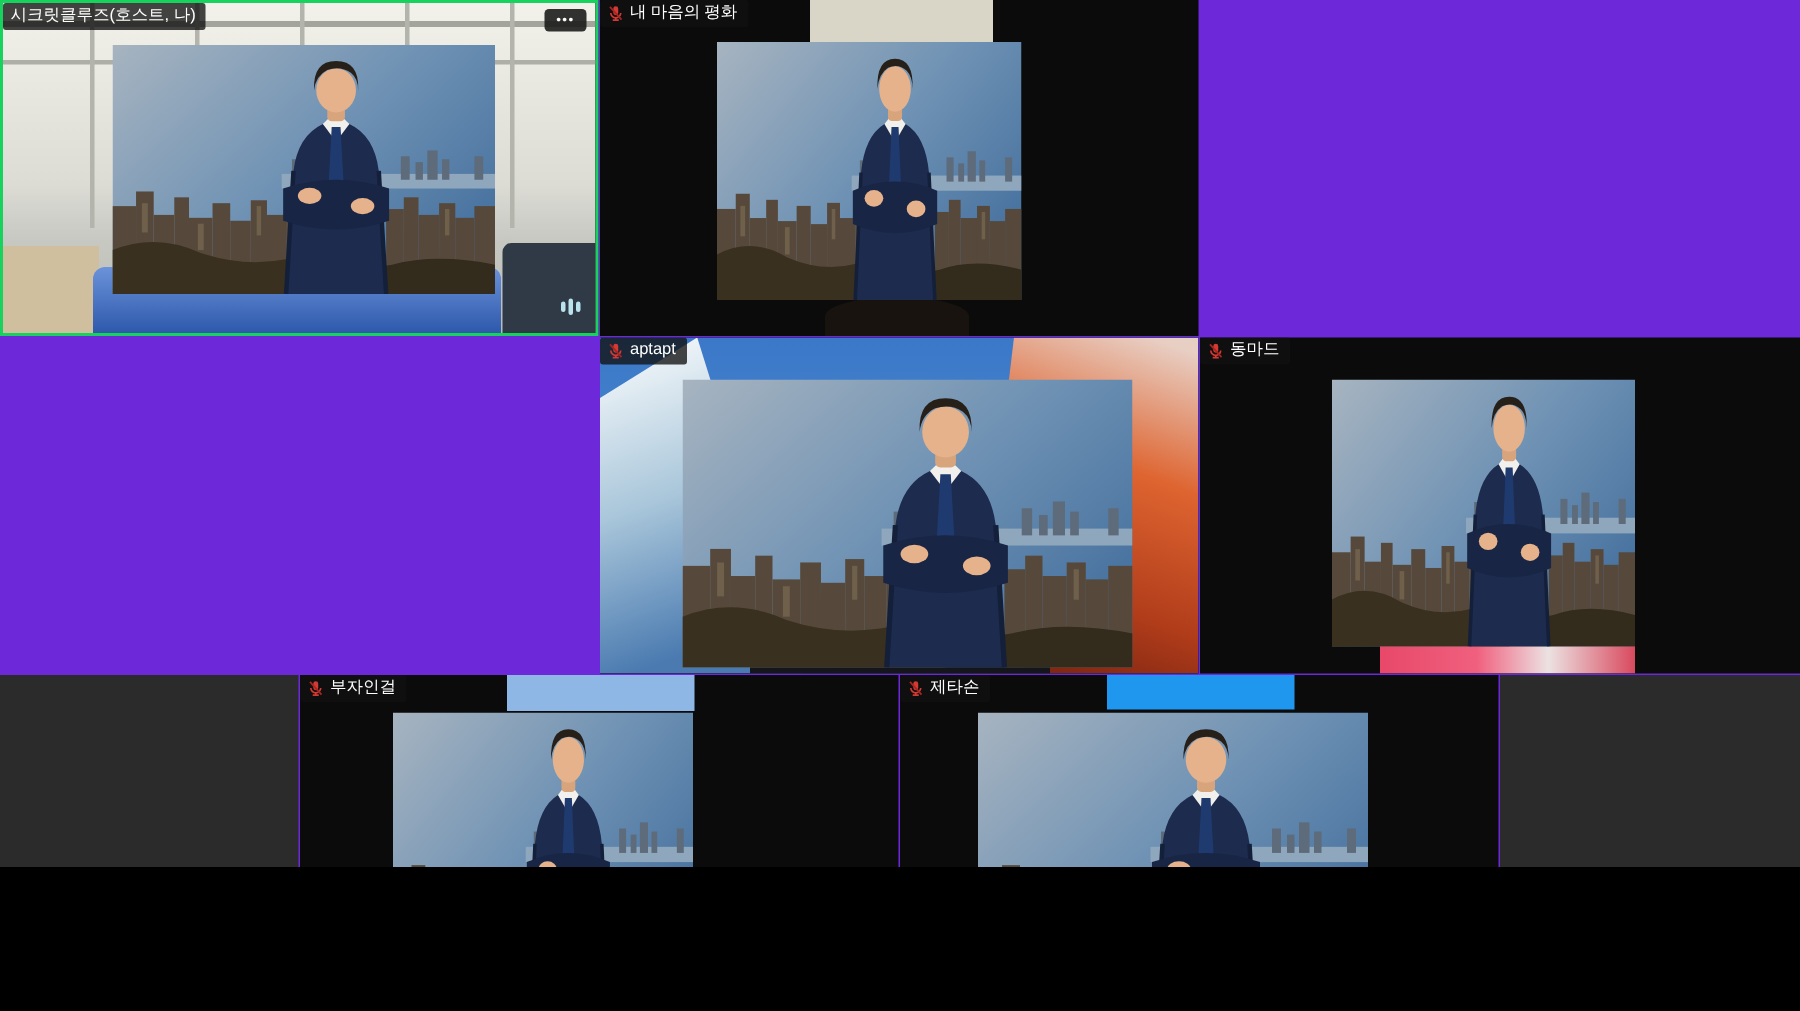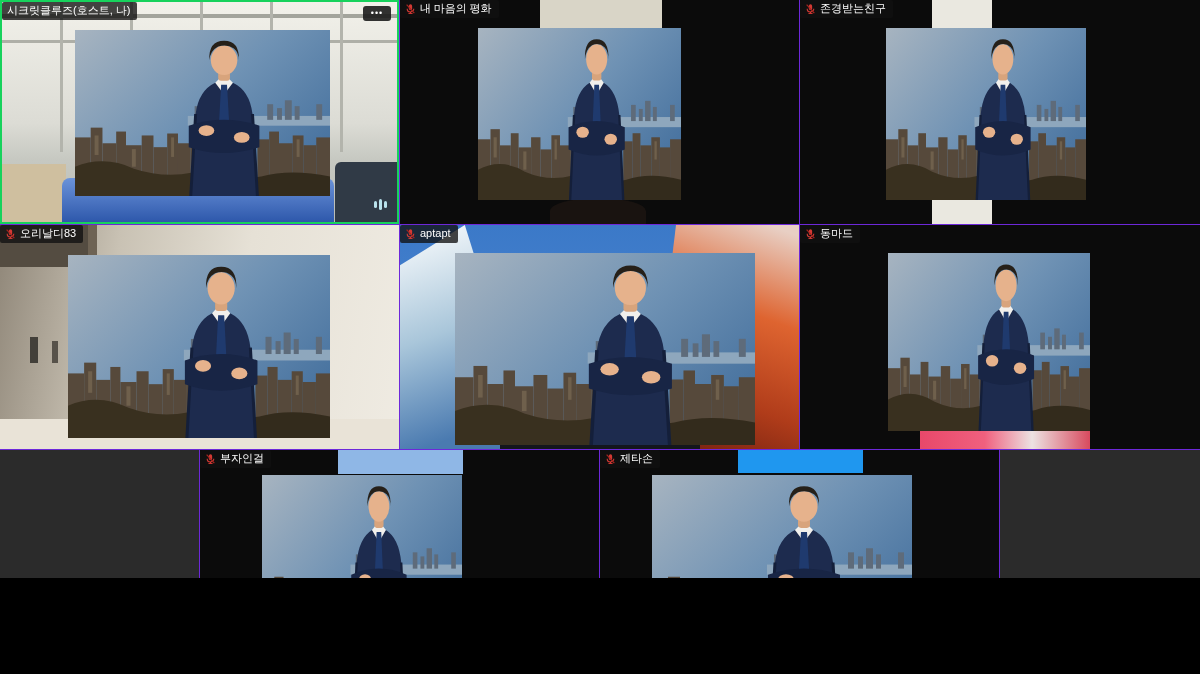--- a/index.html
+++ b/index.html
@@ -197,53 +197,21 @@
         <use href="#man-photo"></use>
       </svg>
     <div class="name-tag">
       <svg class="mic" viewBox="0 0 12 12">
           <use href="#mic-muted"></use>
         </svg>
       <span>내 마음의 평화</span>
     </div>
   </div>
 
-  <div class="tile" id="t3">
-    <div class="vbg">
-      <div class="strip"></div>
-    </div>
-    <svg class="photo" viewBox="0 0 260 170" preserveAspectRatio="none">
-        <use href="#man-photo"></use>
-      </svg>
-    <div class="name-tag">
-      <svg class="mic" viewBox="0 0 12 12">
-          <use href="#mic-muted"></use>
-        </svg>
-      <span>존경받는친구</span>
-    </div>
-  </div>
-
-  <div class="tile" id="t4">
-    <div class="vbg">
-      <div class="ceil"></div>
-      <div class="col"></div>
-      <div class="fig1"></div>
-      <div class="fig2"></div>
-      <div class="floor"></div>
-    </div>
-    <svg class="photo" viewBox="0 0 260 170" preserveAspectRatio="none">
-        <use href="#man-photo"></use>
-      </svg>
-    <div class="name-tag">
-      <svg class="mic" viewBox="0 0 12 12">
-          <use href="#mic-muted"></use>
-        </svg>
-      <span>오리날디83</span>
-    </div>
-  </div>
+
 
   <div class="tile" id="t5">
     <div class="vbg">
       <div class="snow"></div>
       <div class="orange"></div>
       <div class="dark"></div>
     </div>
     <svg class="photo" viewBox="0 0 260 170" preserveAspectRatio="none">
         <use href="#man-photo"></use>
       </svg>

